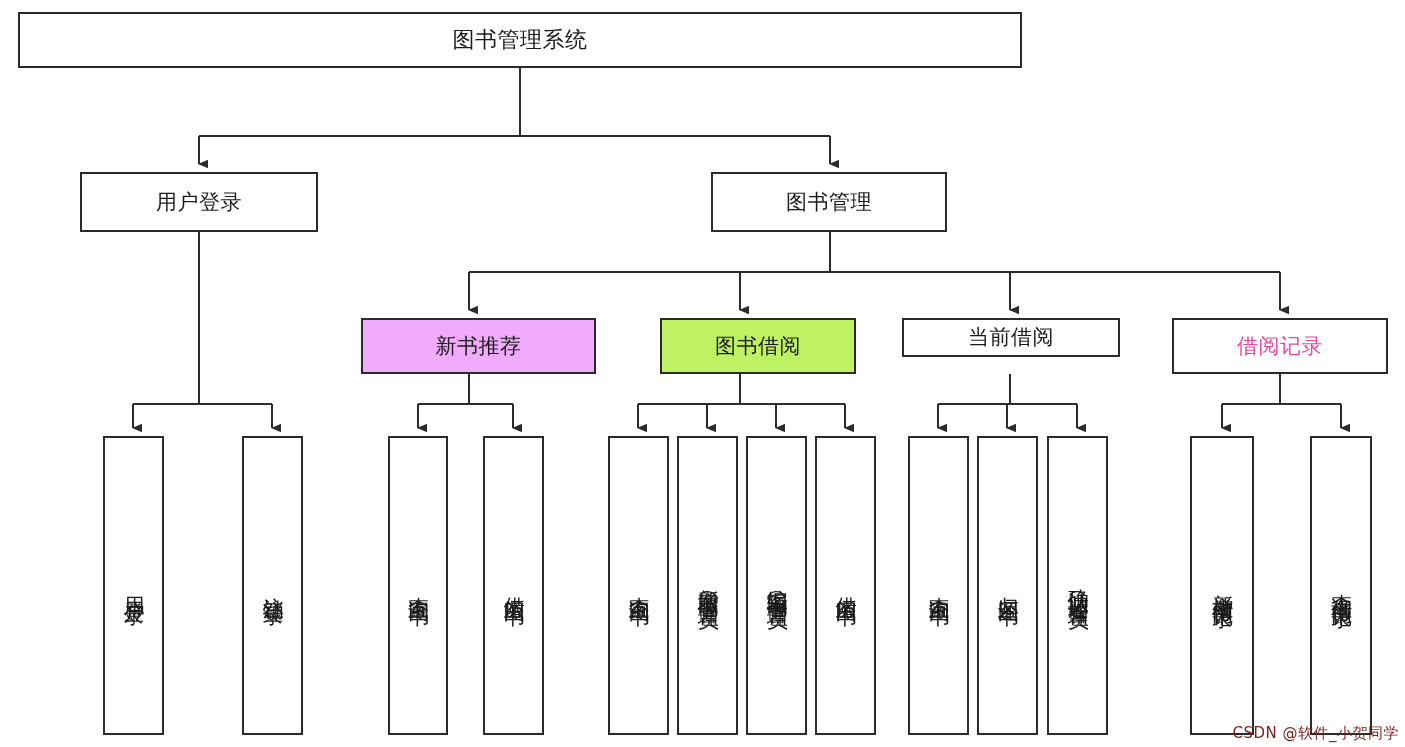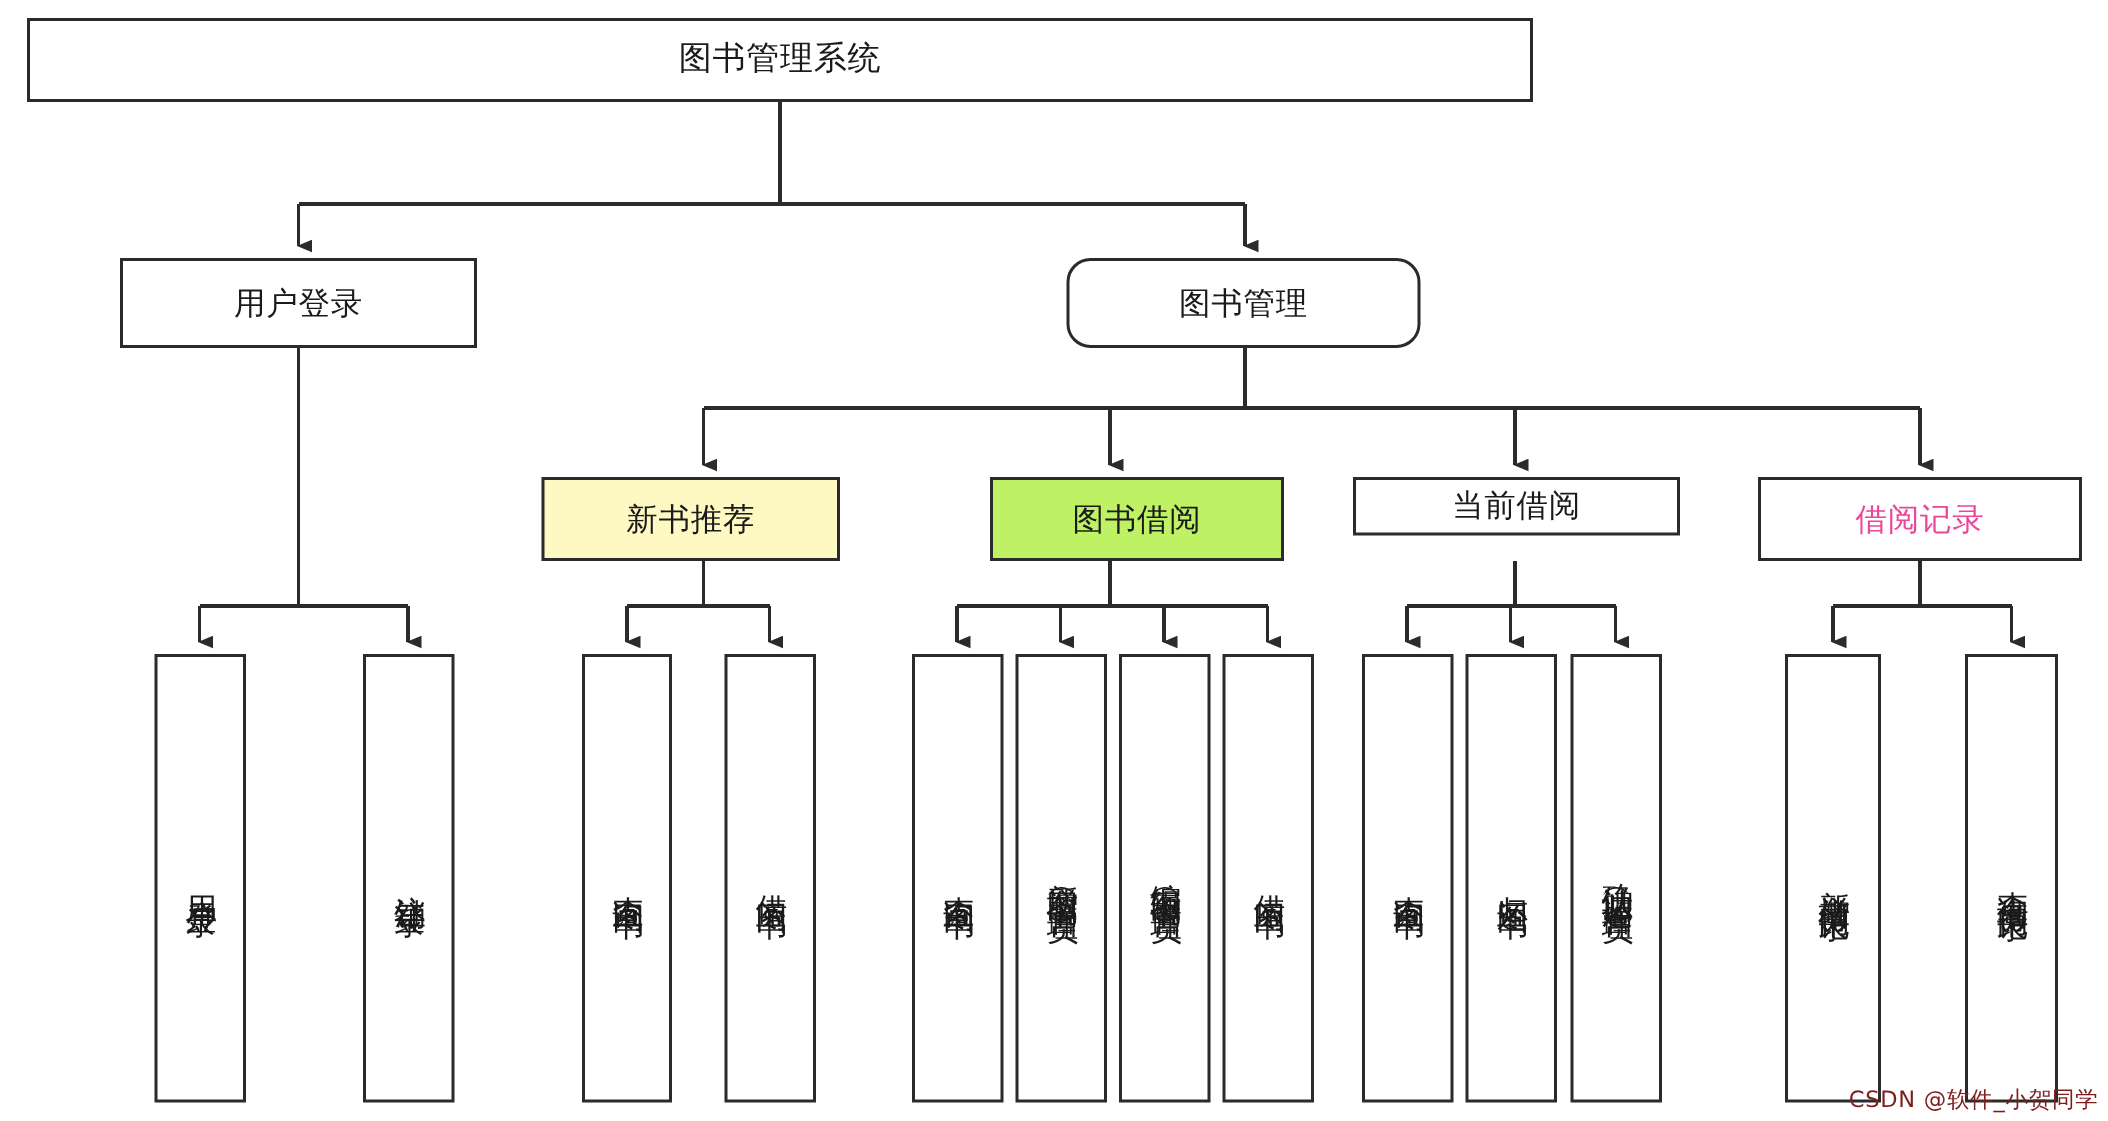--- a/index.html
+++ b/index.html
@@ -131,25 +131,25 @@
     </g>
   </svg>
 
   <div class="node node-h node-root" style="left: 18px; top: 12px; width: 1004px; height: 56px; border-color: rgb(43, 43, 43); background: rgb(255, 255, 255); color: rgb(26, 26, 26);">
     <span class="node-label">图书管理系统</span>
   </div>
 
   <div class="node node-h" style="left: 80px; top: 172px; width: 238px; height: 60px; border-color: rgb(43, 43, 43); background: rgb(255, 255, 255); color: rgb(26, 26, 26);">
     <span class="node-label">用户登录</span>
   </div>
-  <div class="node node-h" style="left: 711px; top: 172px; width: 236px; height: 60px; border-color: rgb(43, 43, 43); background: rgb(255, 255, 255); color: rgb(26, 26, 26); border-radius: 16px;">
+  <div class="node node-h" style="left: 711px; top: 172px; width: 236px; height: 60px; border-color: rgb(43, 43, 43); background: rgb(255, 255, 255); color: rgb(26, 26, 26);">
     <span class="node-label">图书管理</span>
   </div>
 
-  <div class="node node-h" style="left: 361px; top: 318px; width: 199px; height: 56px; border-color: rgb(43, 43, 43); background: #fef9c3; color: rgb(26, 26, 26); align-items: center;">
+  <div class="node node-h" style="left: 361px; top: 318px; width: 235px; height: 56px; border-color: rgb(43, 43, 43); background: #f0abfc; color: rgb(26, 26, 26); align-items: center;">
     <span class="node-label">新书推荐</span>
   </div>
   <div class="node node-h" style="left: 660px; top: 318px; width: 196px; height: 56px; border-color: rgb(43, 43, 43); background: #bef264; color: rgb(26, 26, 26);">
     <span class="node-label">图书借阅</span>
   </div>
   <div class="node node-h" style="left: 902px; top: 318px; width: 218px; height: 39px; border-color: rgb(43, 43, 43); background: rgb(255, 255, 255); color: rgb(26, 26, 26);">
     <span class="node-label">当前借阅</span>
   </div>
   <div class="node node-h" style="left: 1172px; top: 318px; width: 216px; height: 56px; border-color: rgb(43, 43, 43); background: rgb(255, 255, 255); color: #ec4899;">
     <span class="node-label">借阅记录</span>

